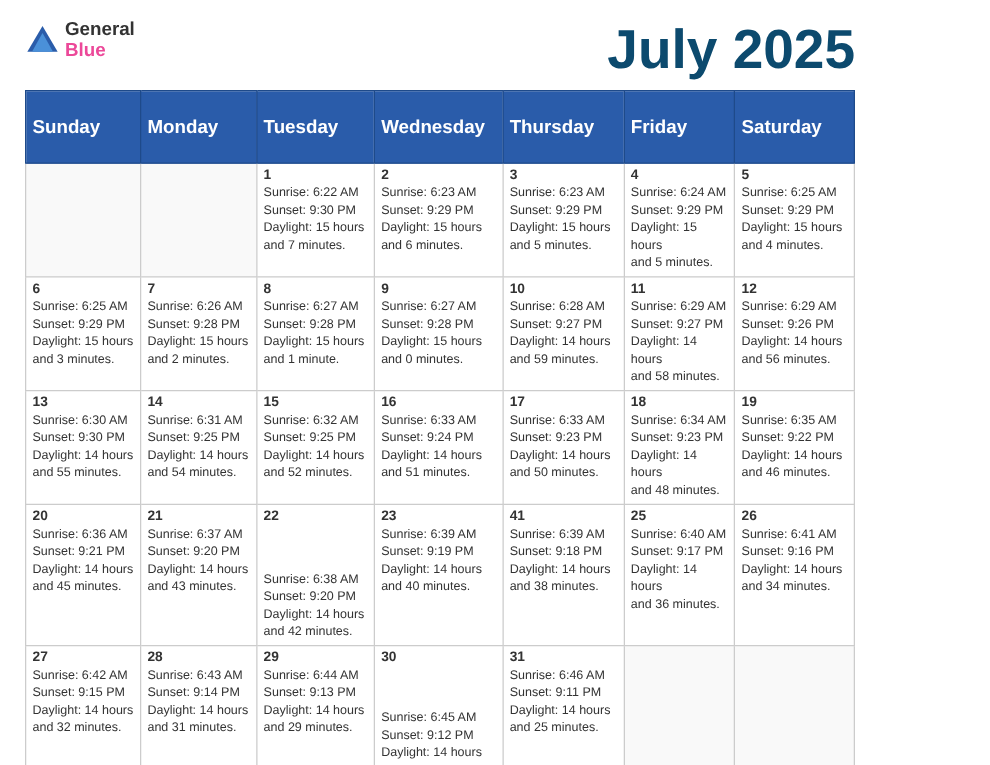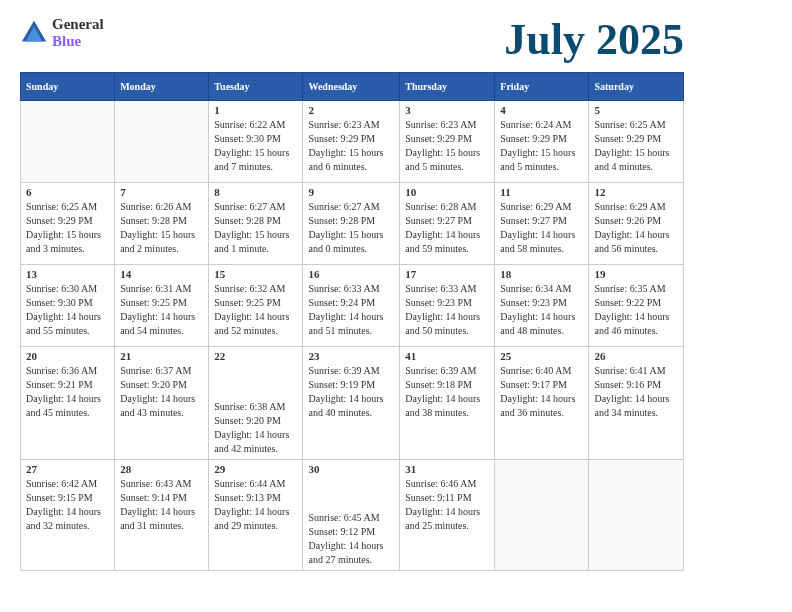--- a/index.html
+++ b/index.html
@@ -8,21 +8,20 @@
       background: #fff;
       width: 792px;
       height: 612px;
       overflow: hidden;
     }
     .page {
       width: 704px;
       height: 612px;
       background: #fff;
       padding: 16px 20px 10px 20px;
-      font-family: Liberation Serif, serif;
     }
     .header {
       display: flex;
       justify-content: space-between;
       align-items: flex-start;
       margin-bottom: 8px;
     }
     .logo {
       display: flex;
       align-items: center;
@@ -34,21 +33,21 @@
       line-height: 1.1;
     }
     .logo-general {
       font-size: 15px;
       font-weight: bold;
       color: #333;
     }
     .logo-blue {
       font-size: 15px;
       font-weight: bold;
-      color: #8b5cf6;
+      color: #ec4899;
     }
     .logo-icon {
       width: 28px;
       height: 28px;
     }
     .title-block {
       text-align: right;
     }
     .month-title {
       font-size: 44px;
@@ -61,23 +60,23 @@
       color: #555;
     }
     .calendar {
       width: 100%;
       border-collapse: collapse;
       border: 1px solid #ccc;
     }
     .calendar th {
       background: #2a5caa;
       color: #fff;
-      font-size: 10px;
-      font-weight: bold;
-      padding: 8px 5px;
+      font-size: 15px;
+      font-weight: bold;
+      padding: 20px 5px;
       text-align: left;
       border: 1px solid #1e4a8a;
     }
     .calendar td {
       vertical-align: top;
       border: 1px solid #ccc;
       padding: 3px 5px;
       width: 108px;
       height: 82px;
       background: #fff;

